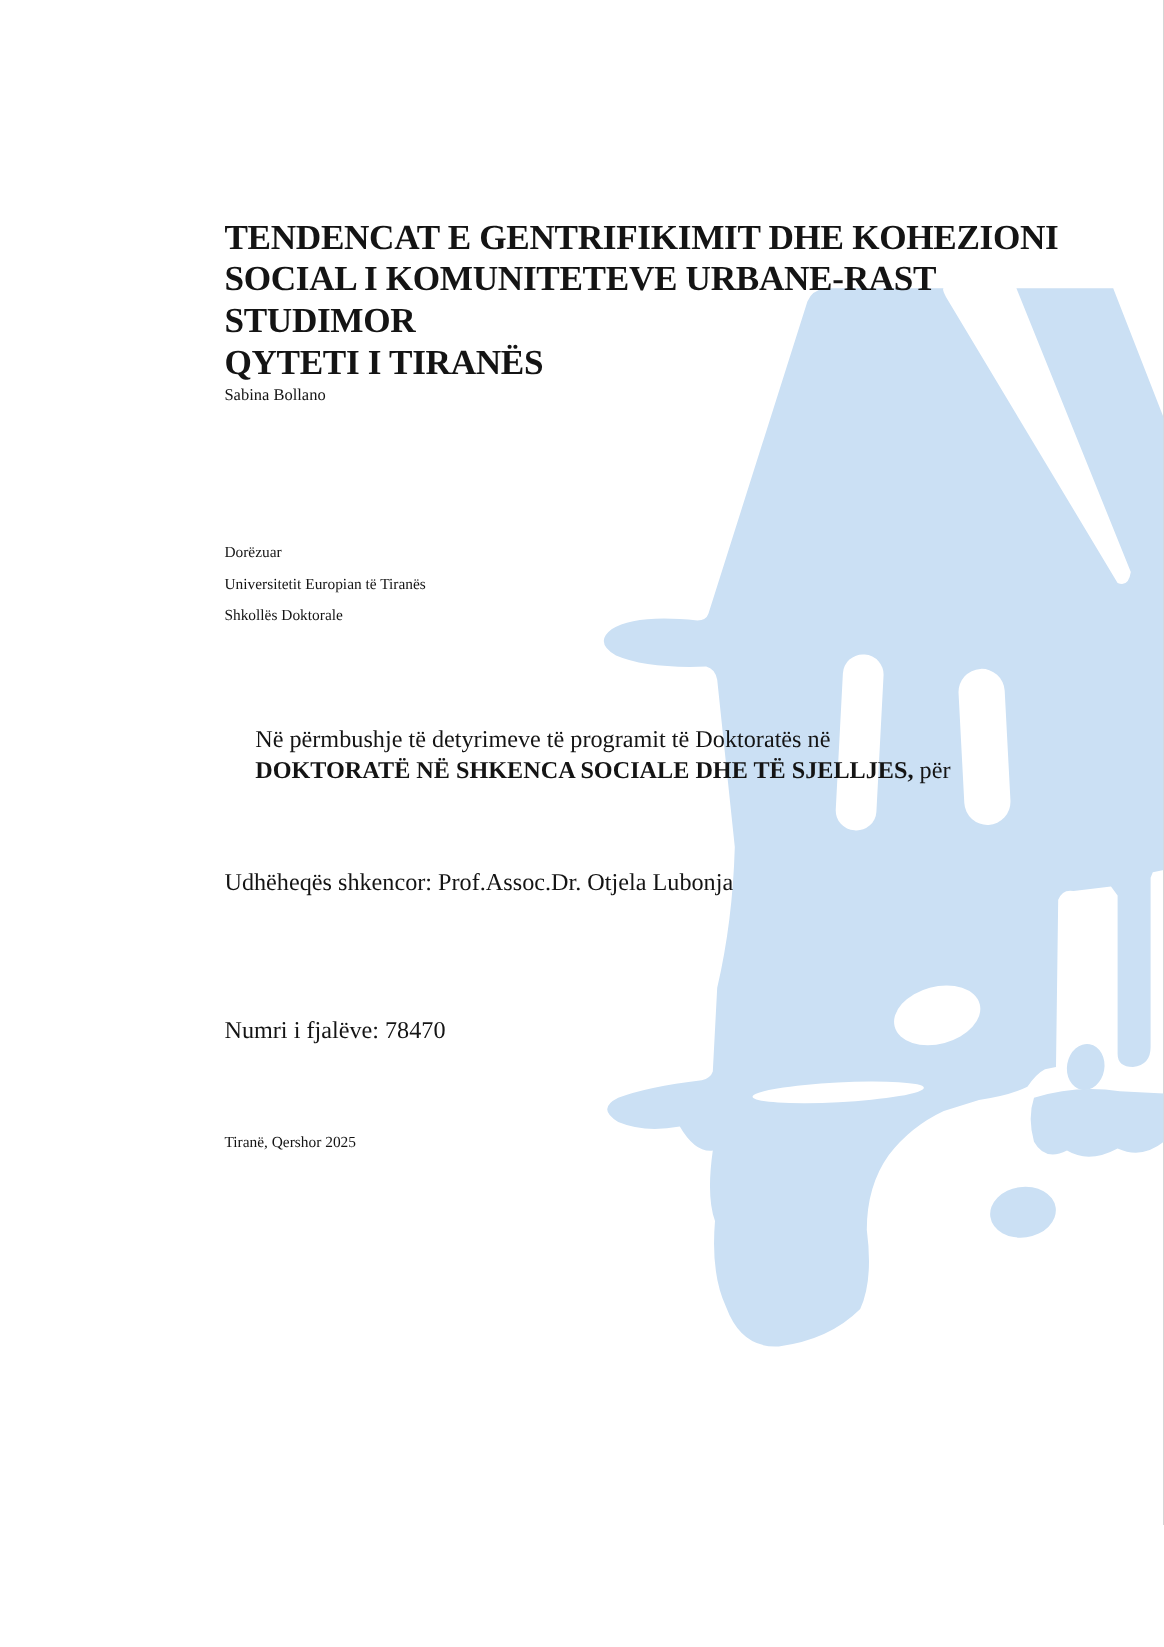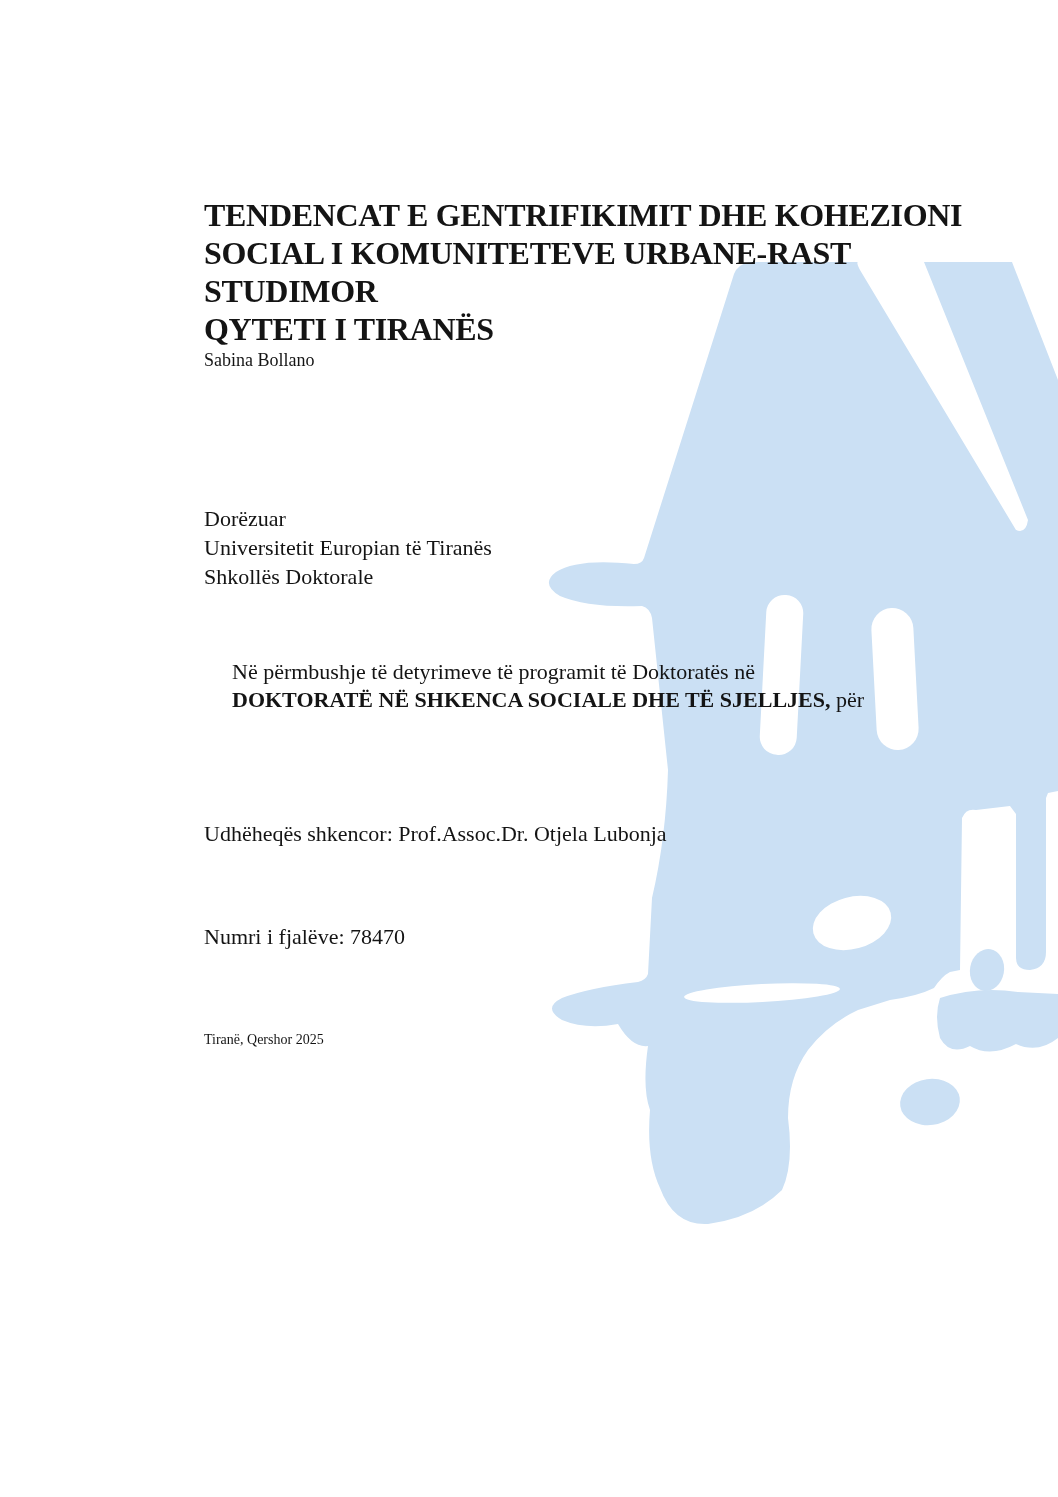--- a/index.html
+++ b/index.html
@@ -21,36 +21,36 @@
   .txt{position:absolute;left:204px;z-index:1;}
   .title{
     top:196px;
     width:780px;
     font-size:32px;
     font-weight:bold;
     line-height:38px;
     letter-spacing:-0.3px;
     white-space:pre-line;
   }
-  .author{top:346px;font-size:18px;line-height:28px;}
+  .author{top:346px;font-size:15px;line-height:28px;}
   .submission{
-    top:504px;
-    font-size:22px;
+    top:488px;
+    font-size:14px;
     line-height:29px;
     white-space:pre-line;
   }
   .program{
     top:658px;
     width:770px;
     font-size:22px;
     line-height:28px;
     margin-left:28px;
   }
   .program .b{font-weight:bold;}
-  .supervisor{top:820px;font-size:22px;line-height:28px;}
+  .supervisor{top:788px;font-size:22px;line-height:28px;}
   .wordcount{top:923px;font-size:22px;line-height:28px;}
   .placedate{top:1026px;font-size:14px;line-height:28px;}
 </style>
 </head>
 <body>
 
 <div class="page">
 
   <svg class="wm" viewBox="0 0 520 992" aria-hidden="true">
 

